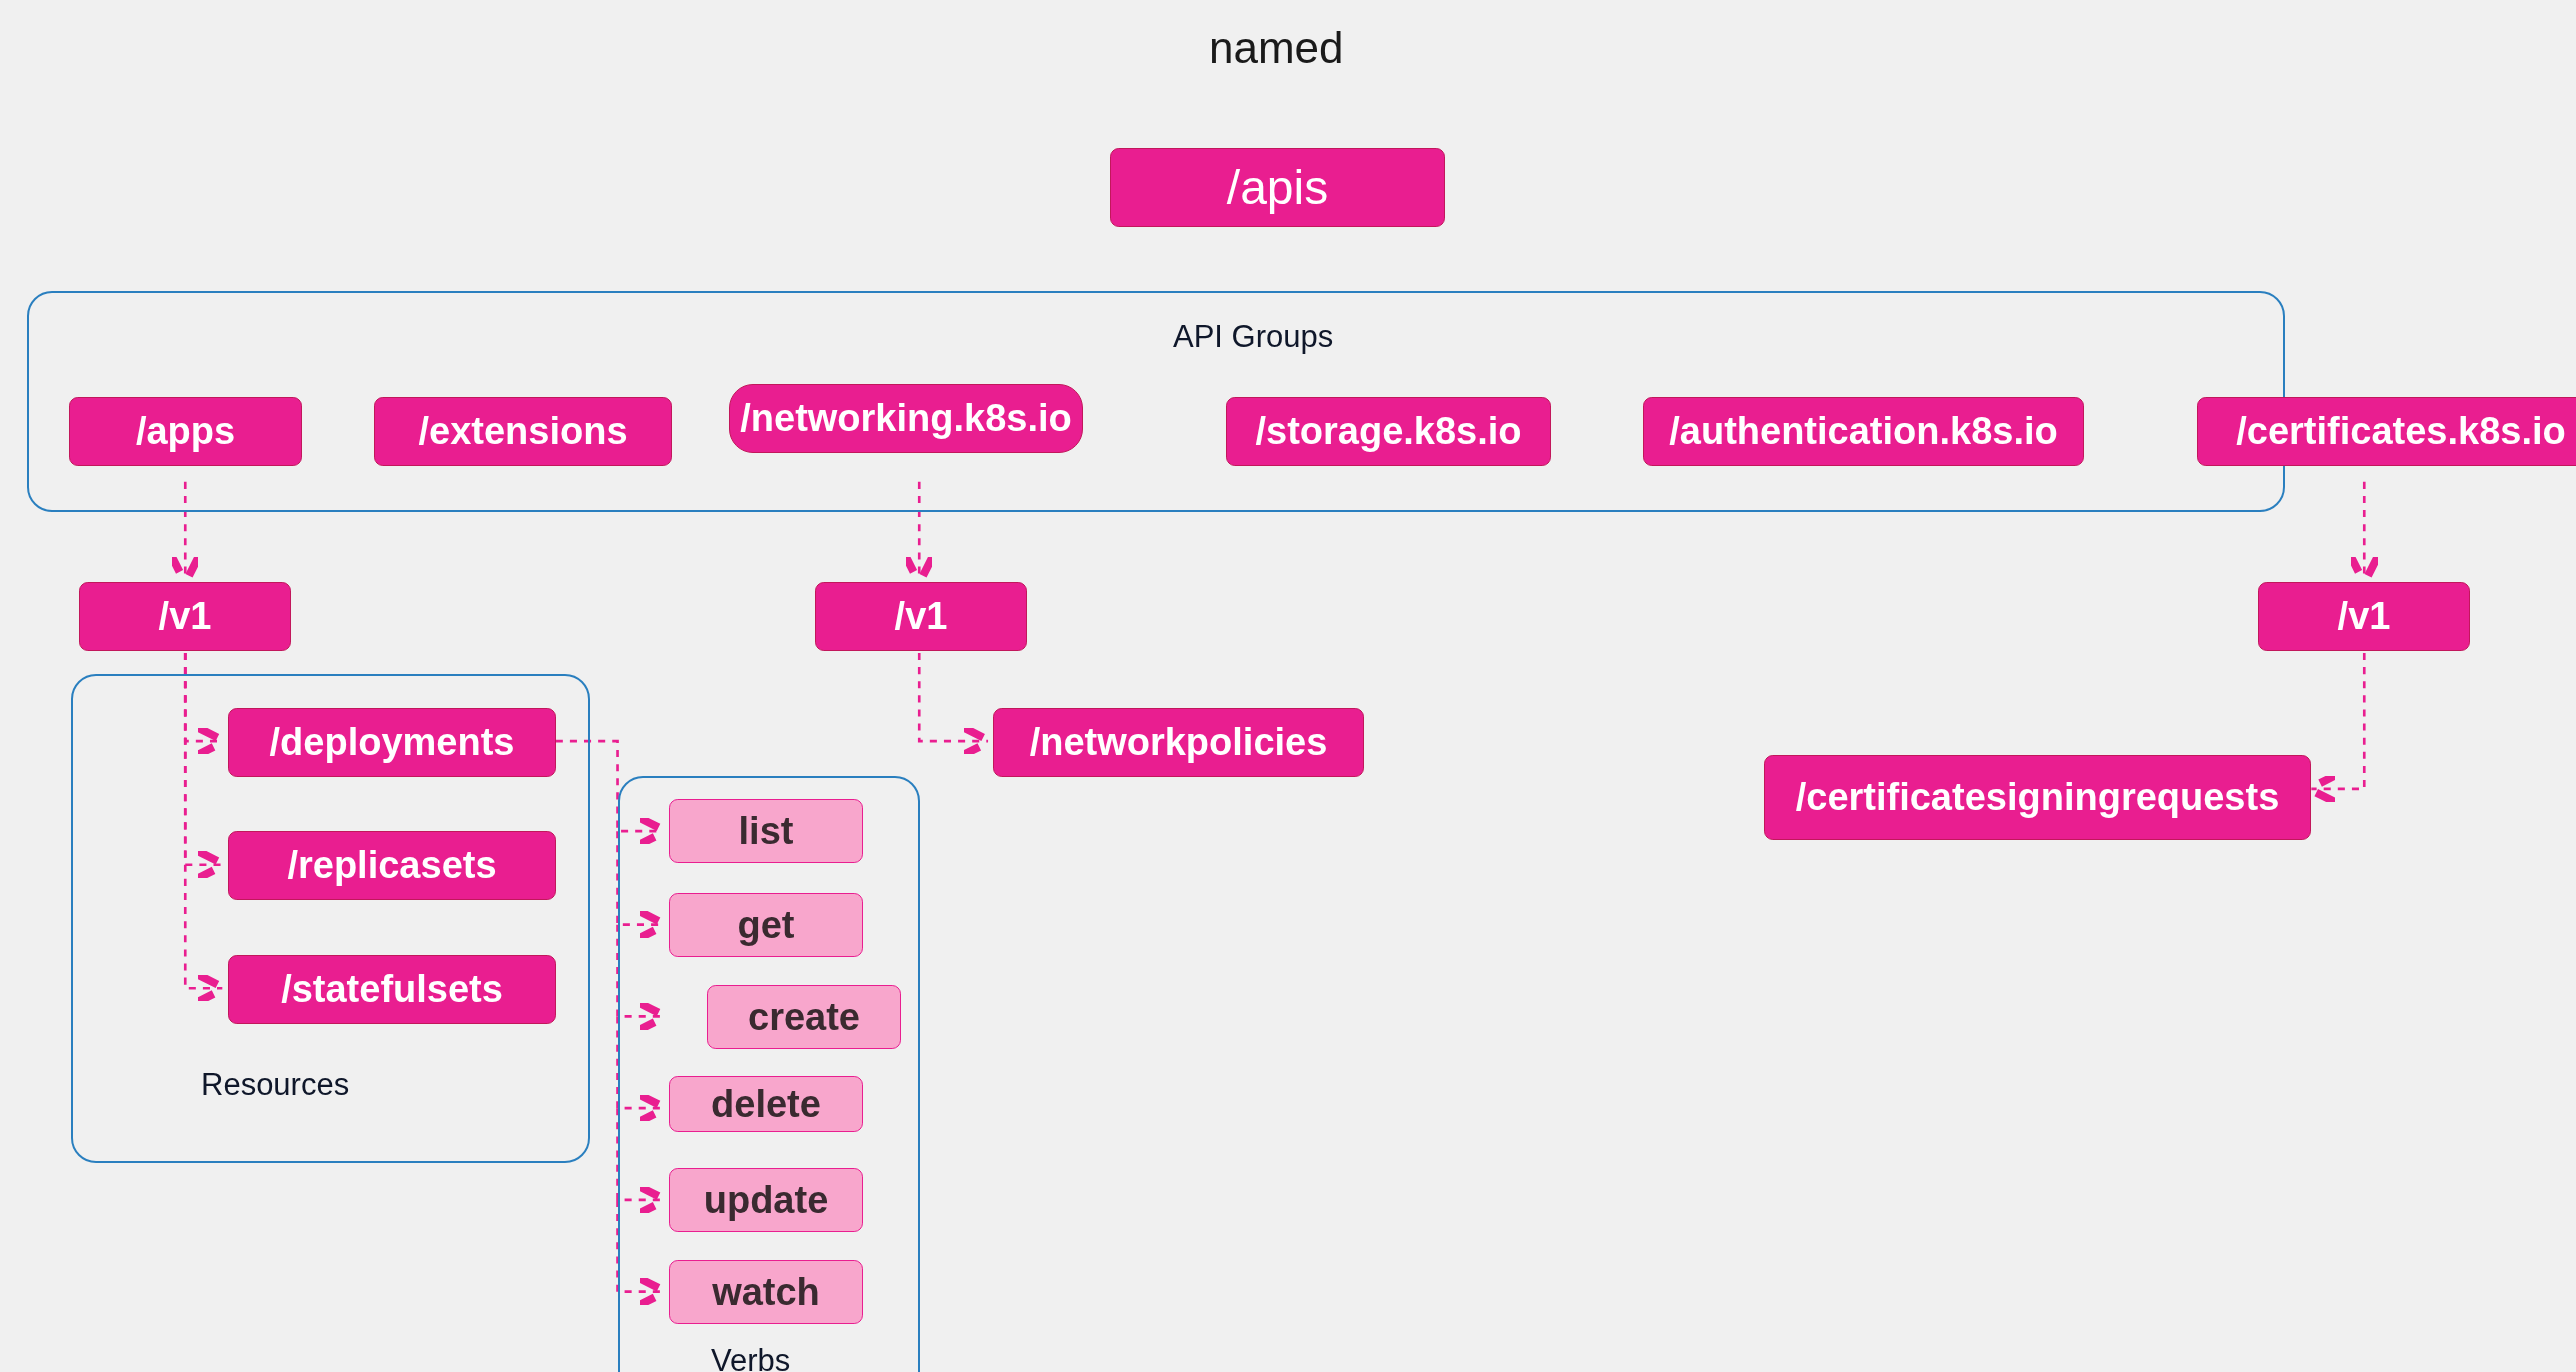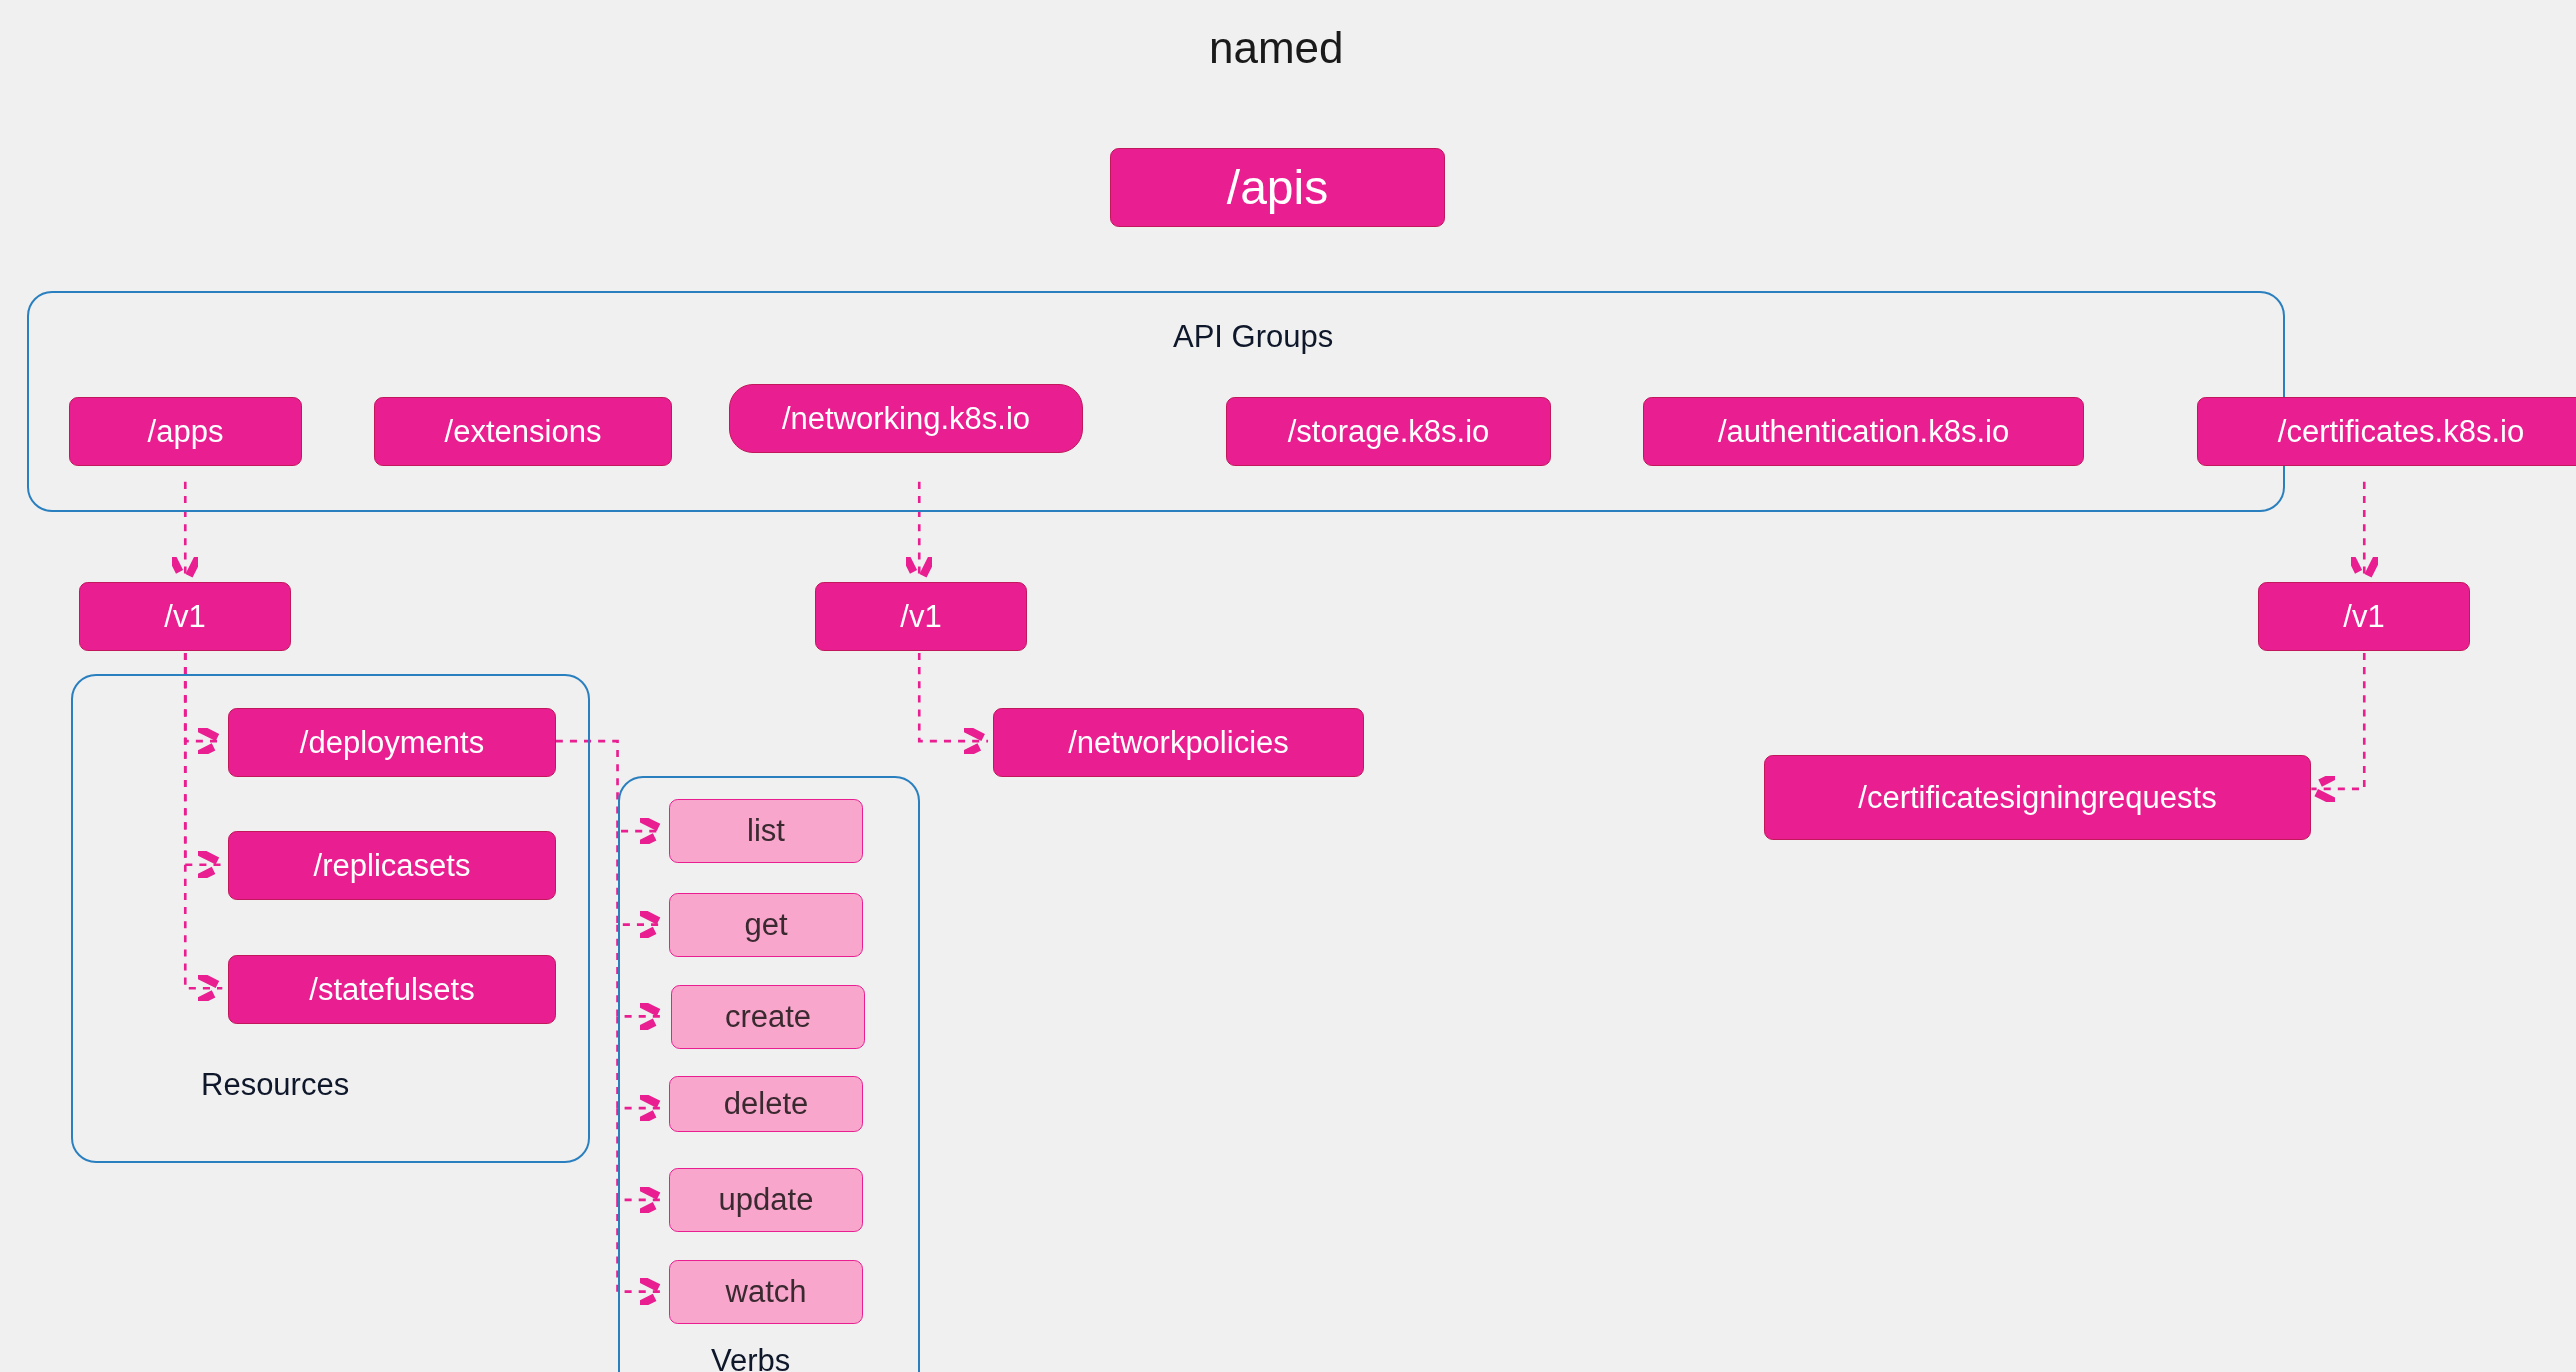--- a/index.html
+++ b/index.html
@@ -19,24 +19,24 @@
   }
   .node {
     position: absolute;
     background: #e91e90;
     color: #fff;
     border: 1.8px solid #c2175b;
     border-radius: 8.8px;
     display: flex;
     align-items: center;
     justify-content: center;
-    font-size: 31px;
+    font-size: 38px;
     padding: 0 25px;
     white-space: nowrap;
-    font-weight: 400;
+    font-weight: 700;
   }
   .node.root { font-size: 48px; padding: 0 39px; font-weight: 500; }
   .node.light {
     background: #f8a6cc;
     border: 1.8px solid #e91e90;
     color: #3a2a30;
   }
   .group-box {
     position: absolute;
     border: 2.6px solid #2a7fbf;
@@ -136,19 +136,19 @@
 
   <div class="node" style="left:993px; top:708px; width:371px; height:69px;">/networkpolicies</div>
 
   <div class="node" style="left:1764px; top:755px; width:547px; height:85px;">/certificatesigningrequests</div>
 
   <div class="group-box" style="left:618px; top:776px; width:302px; height:632px;"></div>
   <div class="group-label" style="left:711px; top:1343px;">Verbs</div>
 
   <div class="node light" style="left:669px; top:799px;  width:194px; height:64px;">list</div>
   <div class="node light" style="left:669px; top:893px; width:194px; height:64px;">get</div>
-  <div class="node light" style="left:671px; top:985px; width:194px; height:64px;">create</div>
+  <div class="node light" style="left:707px; top:985px; width:194px; height:64px;">create</div>
   <div class="node light" style="left:669px; top:1076px; width:194px; height:56px;">delete</div>
   <div class="node light" style="left:669px; top:1168px; width:194px; height:64px;">update</div>
   <div class="node light" style="left:669px; top:1260px; width:194px; height:64px;">watch</div>
 
 </div>
 
 
 </body></html>

